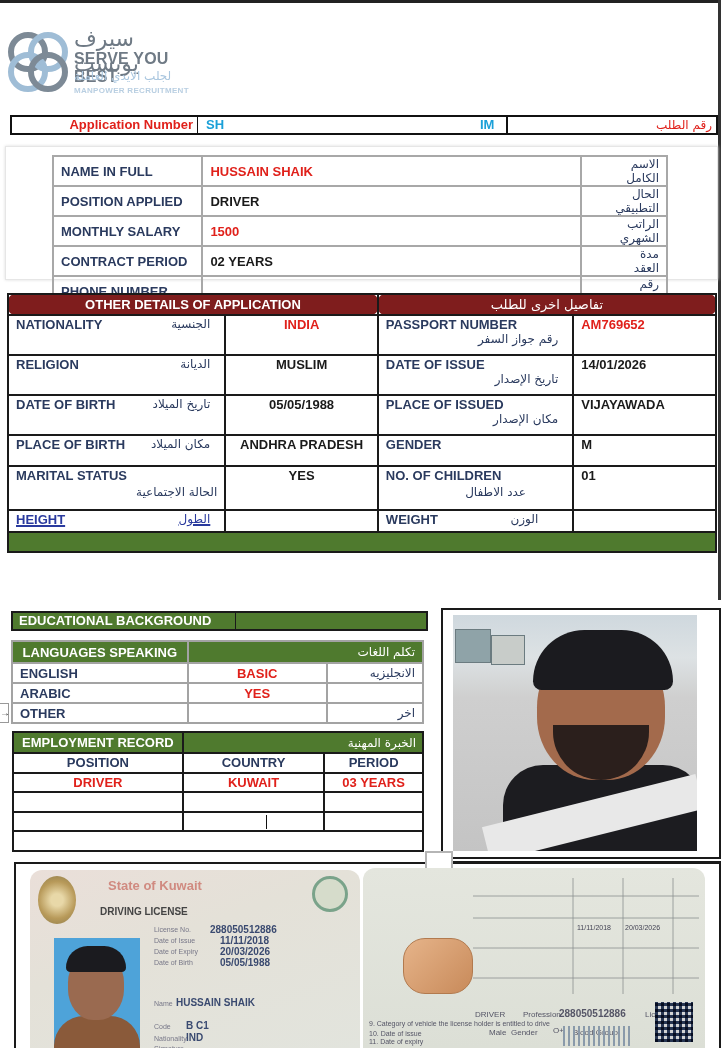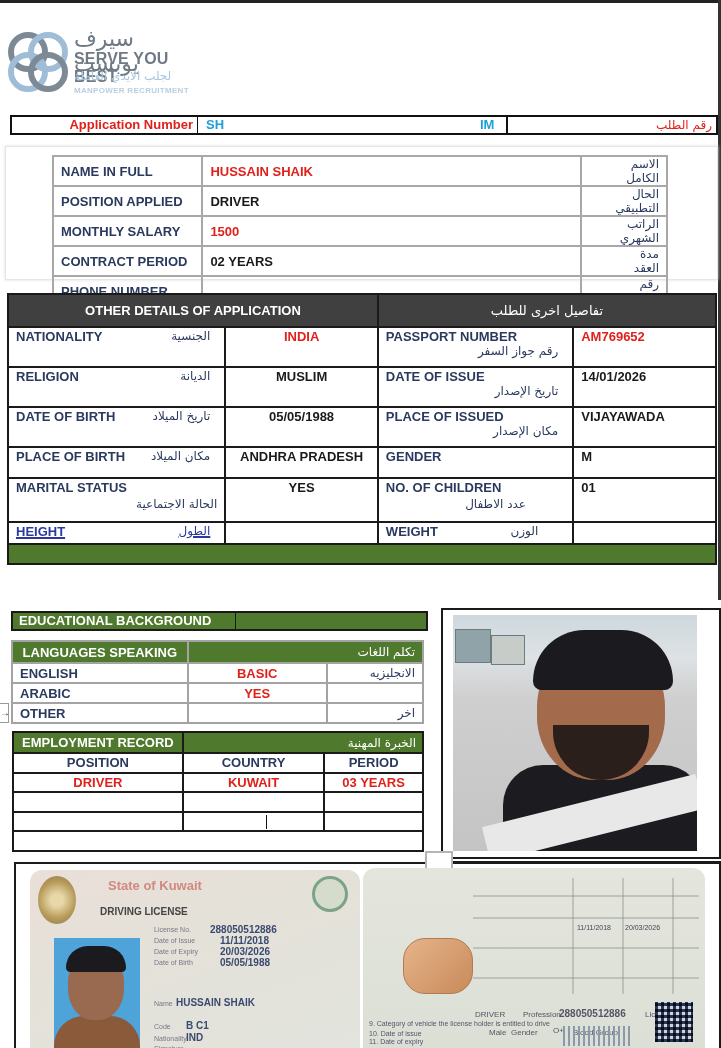--- a/index.html
+++ b/index.html
@@ -29,21 +29,21 @@
   .personal { position: absolute; left: 8px; top: 8px; width: 616px; border-collapse: collapse; margin-left: 38px; }
   .personal td { border: 2px solid #a8a8a8; height: 24.4px; font-size: 13px; font-weight: bold; padding: 0 7px; }
   .personal td.lbl { width: 156px; color: #2a3a5e; }
   .personal td.val { width: 412px; color: #1a1a1a; }
   .personal td.val.red { color: #e0211b; }
   .personal td.ar { text-align: right; font-weight: normal; font-family: "DejaVu Sans", sans-serif; font-size: 12px; color: #2a3a5e; padding-left: 33px; }
 
   
   .other { position: absolute; left: 7px; top: 293px; width: 710px; border-collapse: collapse; }
   .other td { border: 2px solid #1a1a1a; font-size: 13px; font-weight: bold; vertical-align: top; padding: 1px 7px; color: #1a1a1a; }
-  .other .hdr td { background: #404040; color: #ffffff; height: 33px; text-align: center; padding: 0; vertical-align: middle; }
+  .other .hdr td { background: #7f1d1d; color: #ffffff; height: 21px; text-align: center; padding: 0; vertical-align: middle; border-radius: 7px; }
   .other .hdr td.ar-hdr { font-family: "DejaVu Sans", sans-serif; font-weight: normal; font-size: 13px; }
   .other td.lbl { color: #2a3a5e; position: relative; }
   .other td.lbl .ar { position: absolute; right: 14px; top: 1px; font-family: "DejaVu Sans", sans-serif; font-weight: normal; font-size: 12px; color: #2a3a5e; }
   .other td.lbl .ar.below { position: static; display: block; text-align: right; margin-top: 2px; }
   .other td.center { text-align: center; }
   .other td.red { color: #e0211b; }
   .other .foot td { background: #4f7a2e; height: 20px; }
   .other td.rlbl .ar { display: block; text-align: right; font-family: "DejaVu Sans", sans-serif; font-weight: normal; font-size: 12px; color: #2a3a5e; margin-top: 15px; }
   .underline { text-decoration: underline; text-decoration-thickness: 2px; color: #2a3a9e !important; }
 

